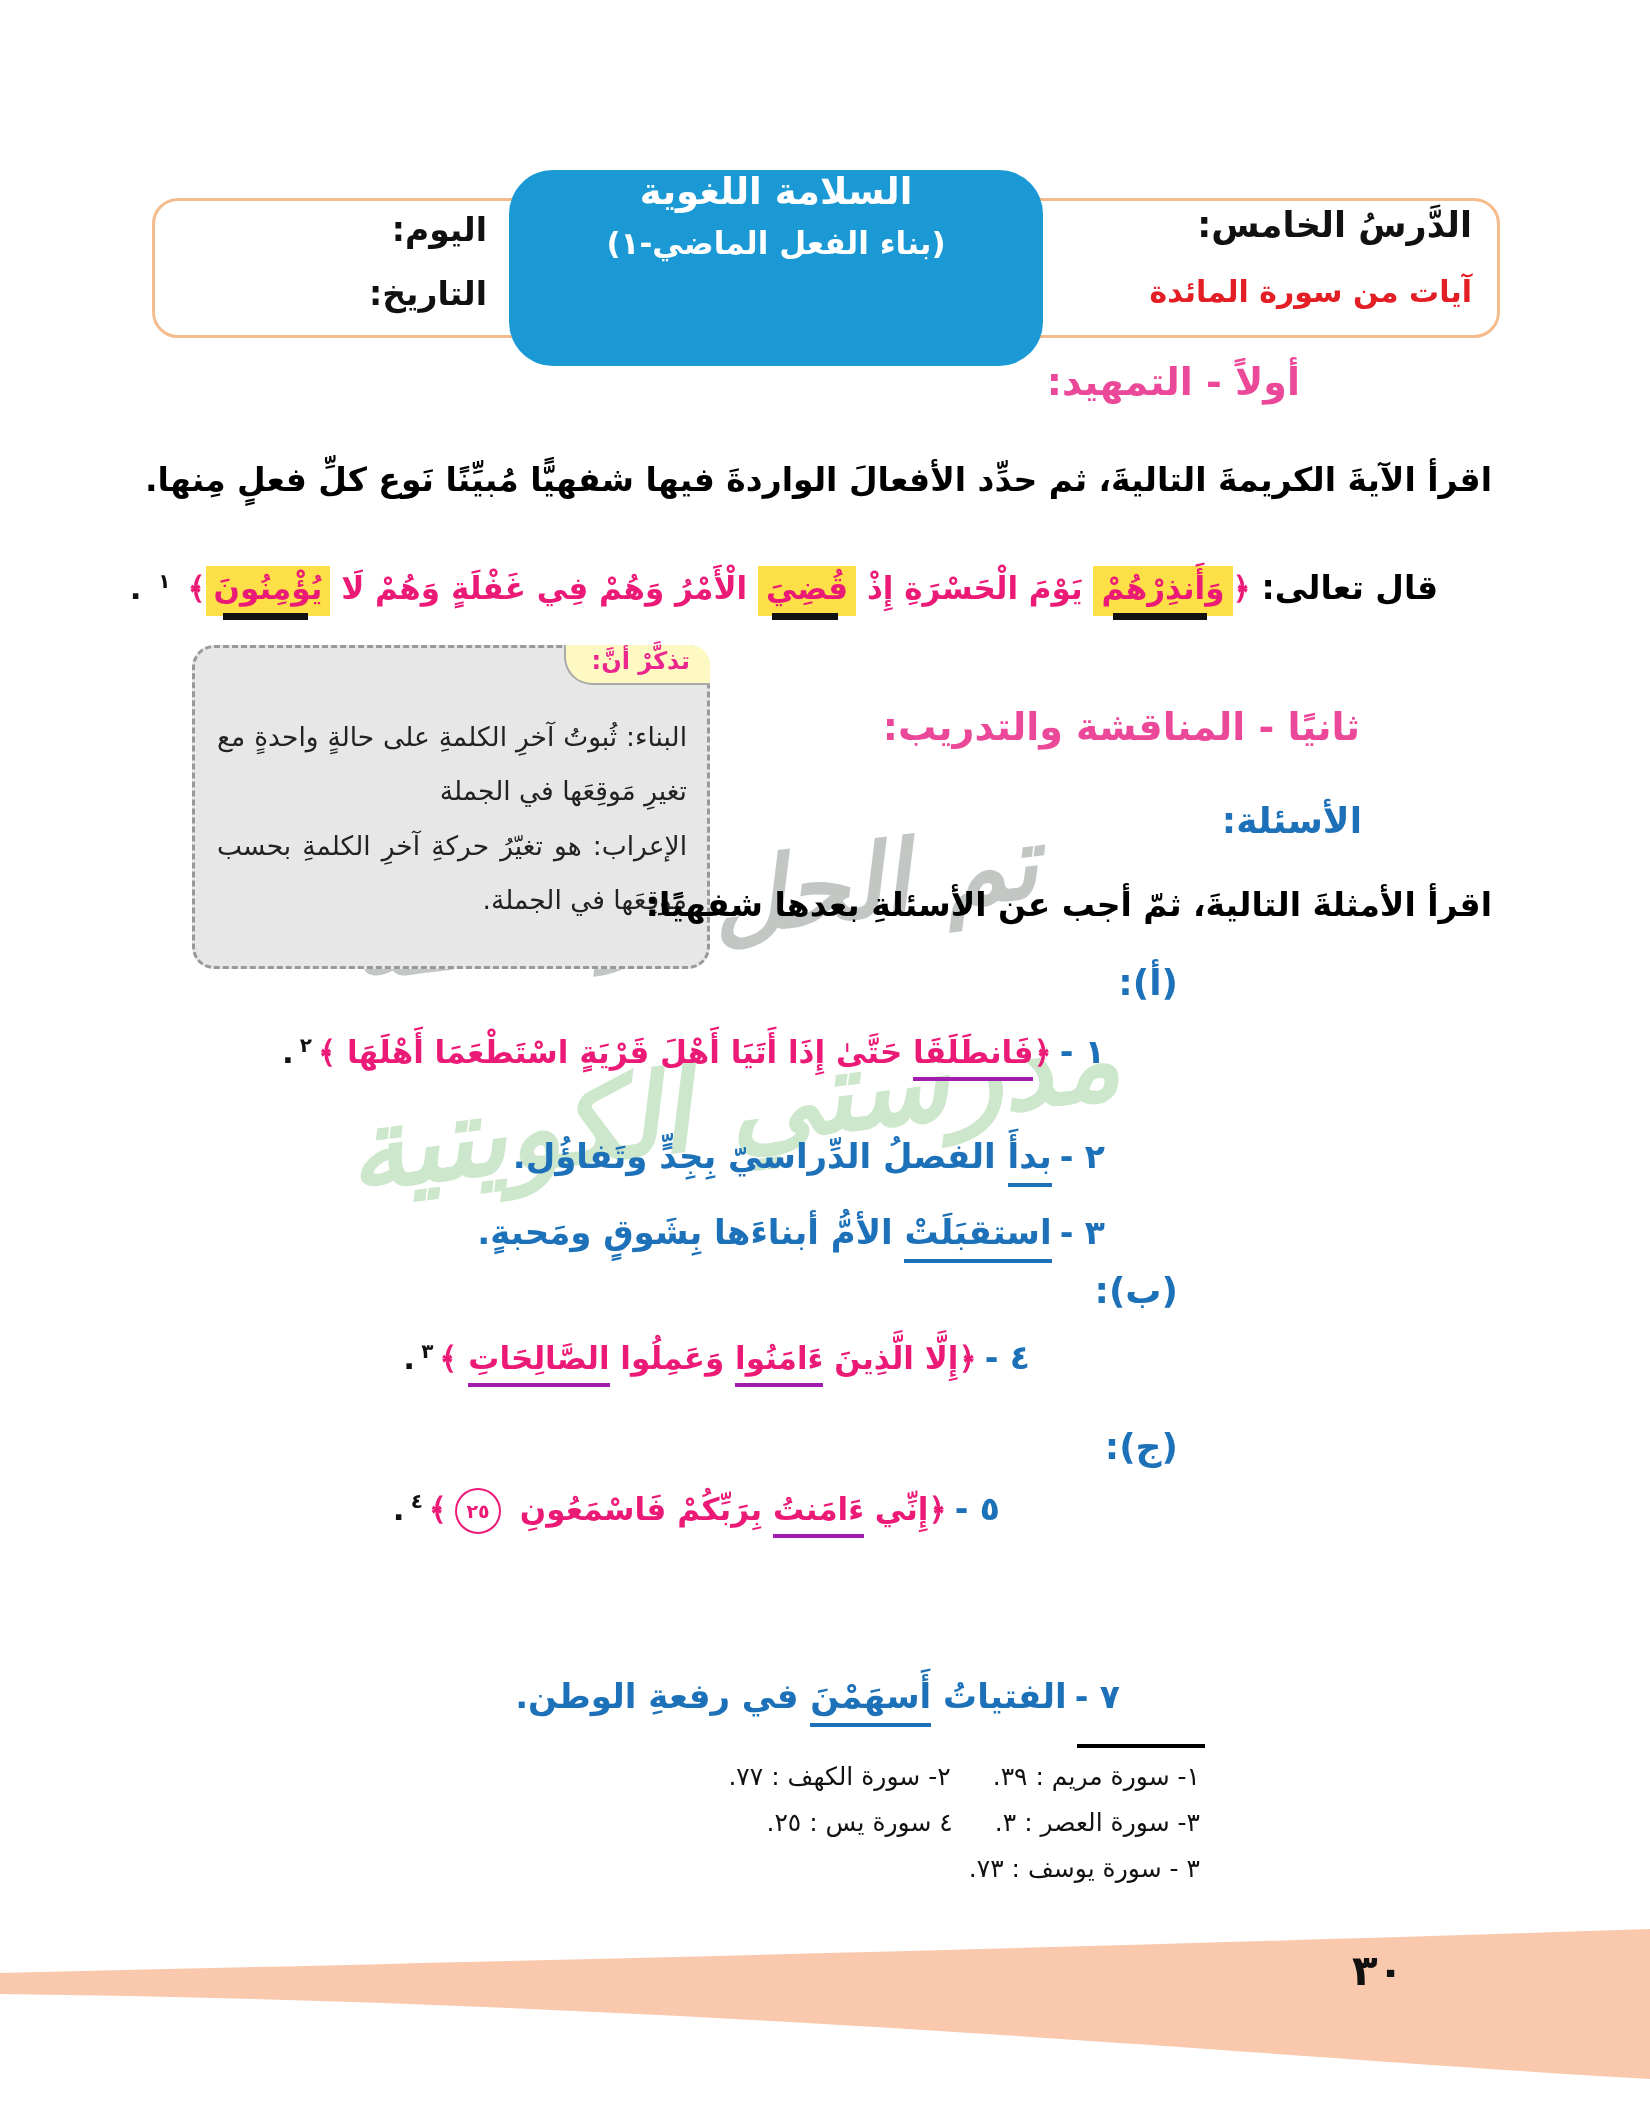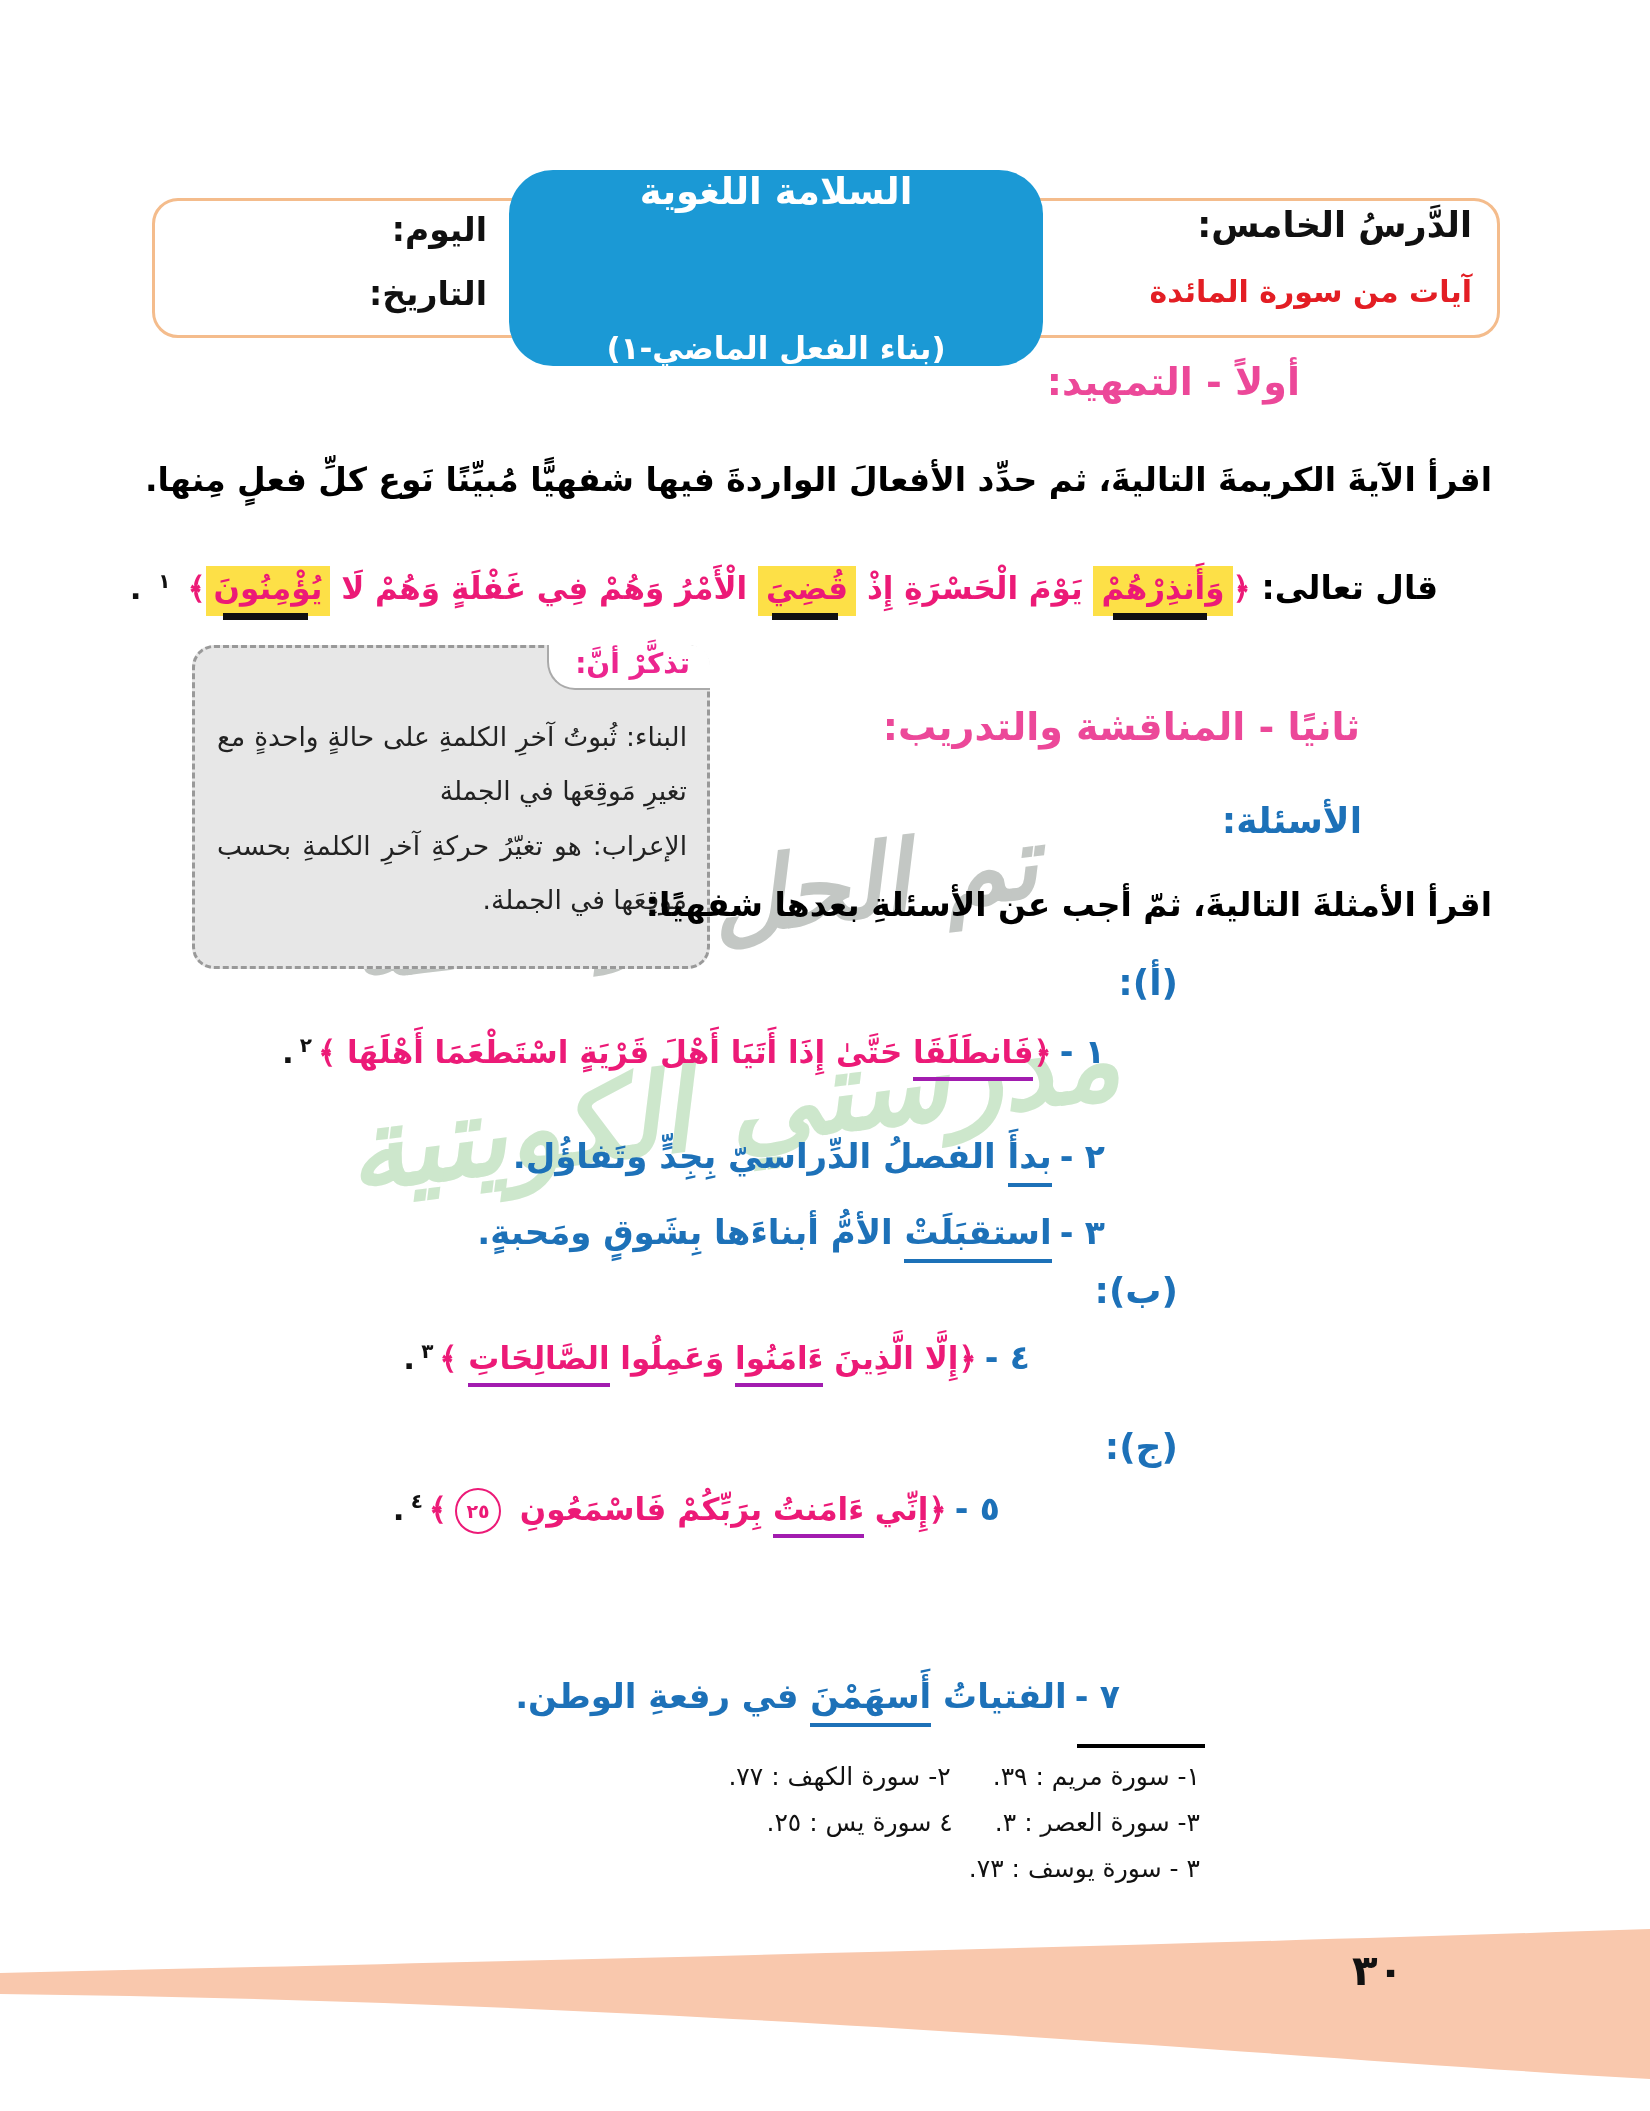--- a/index.html
+++ b/index.html
@@ -6,21 +6,21 @@
   .page{
     position:relative;width:1650px;height:2111px;background:#fff;overflow:hidden;
     font-family:"DejaVu Sans",sans-serif;direction:rtl;
   }
   .abs{position:absolute;}
   
   .hdr-frame{position:absolute;top:198px;right:150px;width:1342px;height:134px;
     border:3px solid #F4BC8C;border-radius:26px;background:#fff;}
   .hdr-blue{position:absolute;top:170px;right:607px;width:534px;height:196px;
     background:#1B99D5;border-radius:44px;color:#fff;display:flex;flex-direction:column;
-    align-items:center;justify-content:space-between;gap:12px;z-index:3;}
+    align-items:center;justify-content:flex-start;gap:12px;z-index:3;}
   .hdr-blue .t1{font-size:37px;font-weight:bold;}
   .hdr-blue .t2{font-size:31px;font-weight:bold;}
   .lesson-label{top:205px;right:178px;font-size:35px;font-weight:bold;color:#111;z-index:4;}
   .lesson-topic{top:274px;right:178px;font-size:30px;font-weight:bold;color:#E31E24;z-index:4;}
   .day-label,.date-label{right:1163px;font-size:33px;font-weight:bold;color:#111;z-index:4;}
   .day-label{top:210px;}
   .date-label{top:274px;}
   
   .h-pink{font-size:38px;font-weight:bold;color:#ec4899;z-index:5;}
   .body-line{font-size:33px;font-weight:bold;color:#000;z-index:5;white-space:nowrap;}
@@ -29,22 +29,22 @@
   .verse-line{top:566px;right:212px;font-size:31px;font-weight:bold;z-index:5;white-space:nowrap;}
   .verse-line .qala{color:#000;font-size:33px;}
   .quran{color:#EC1A77;}
   .hl{display:inline-block;background:#fde047;padding:4px 8px 10px;position:relative;}
   .hl::after{content:"";position:absolute;left:14%;bottom:-4px;width:68%;height:7px;background:#111;}
   .fn{color:#111;font-size:20px;font-weight:bold;vertical-align:super;margin:0 6px;}
   .dot{color:#111;}
   
   .rem-box{position:absolute;top:645px;right:940px;width:512px;height:318px;background:#E7E7E7;
     border:3px dashed #999;border-radius:22px;z-index:4;}
-  .rem-tab{position:absolute;top:-3px;right:-3px;background:#ffffff;color:#EC268F;
-    font-size:28px;font-weight:bold;padding:2px 20px 8px 26px;
+  .rem-tab{position:absolute;top:-3px;right:-3px;background:#fef9c3;color:#EC268F;
+    font-size:24px;font-weight:bold;padding:2px 20px 8px 26px;
     border-left:2px solid #aaa;border-bottom:2px solid #aaa;
     border-bottom-left-radius:28px;border-top-right-radius:20px;}
   .rem-body{position:absolute;top:62px;right:20px;left:22px;font-size:26.5px;color:#222;
     line-height:2.05;text-align:justify;}
   
   .group{font-size:36px;font-weight:bold;color:#1D71B8;z-index:5;}
   .item{font-size:31px;font-weight:bold;z-index:5;white-space:nowrap;}
   .item .num{color:#1D71B8;font-size:33px;margin-left:8px;}
   .item-blue{color:#1D71B8;font-size:34px;margin-top:16px;}
   .u-pink{border-bottom:4px solid #a21caf;padding-bottom:7px;}

